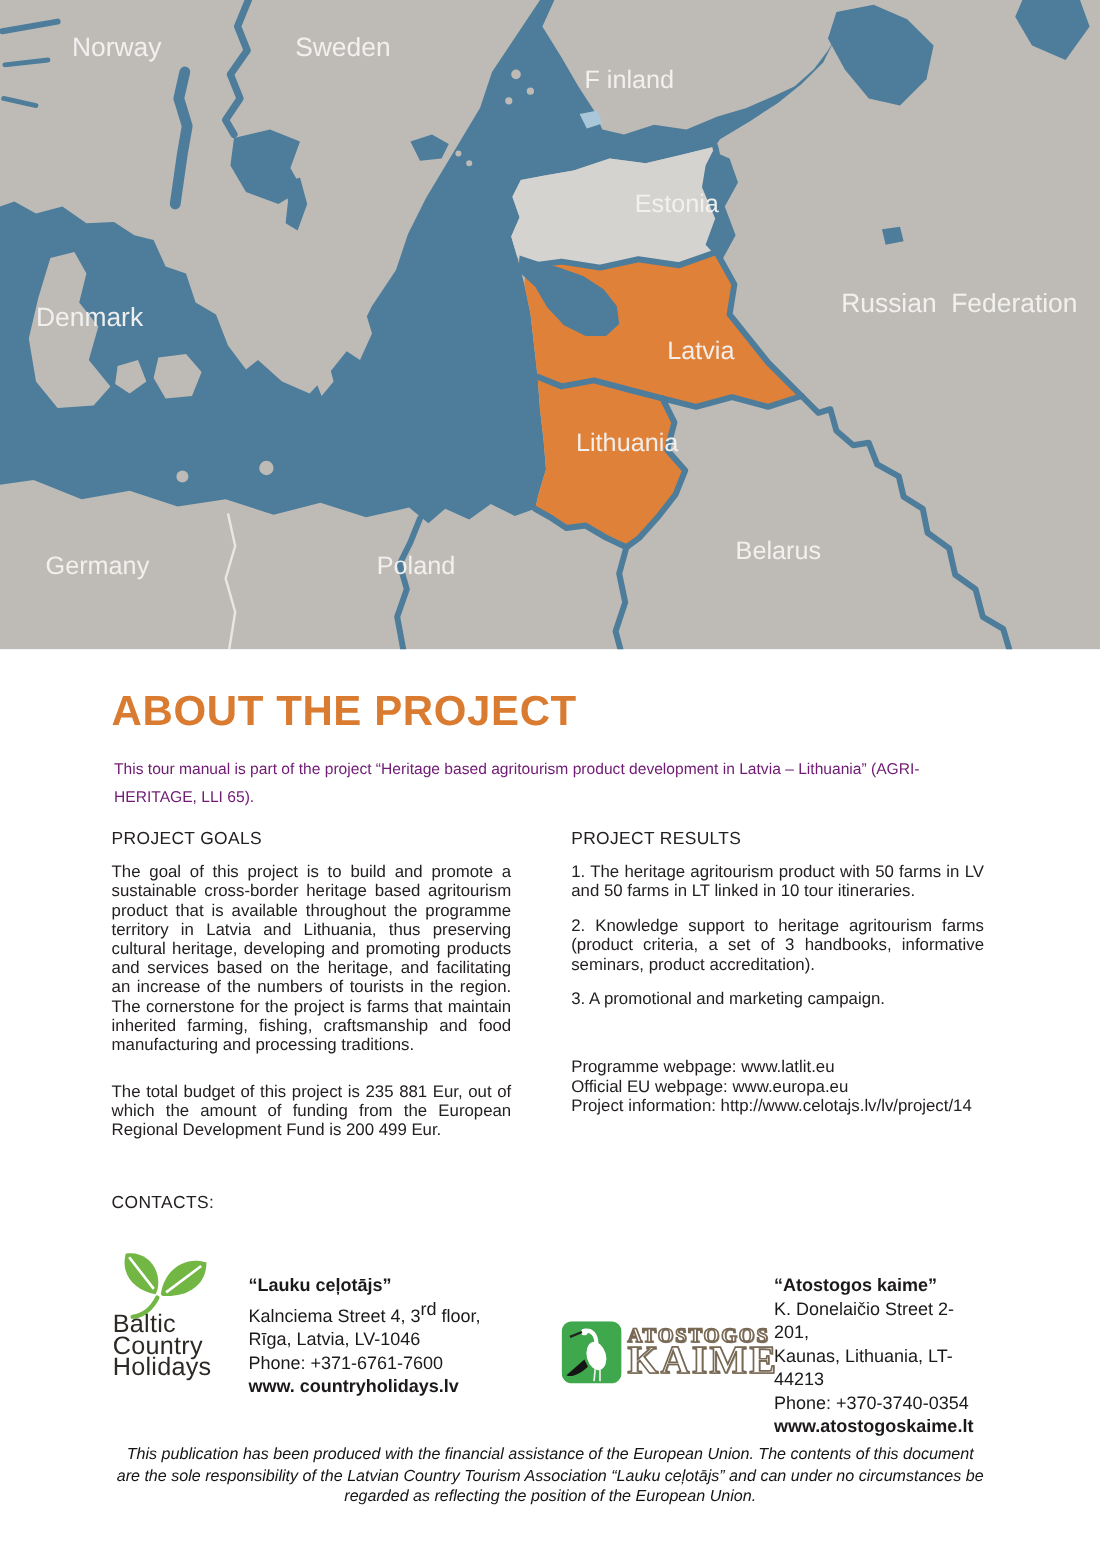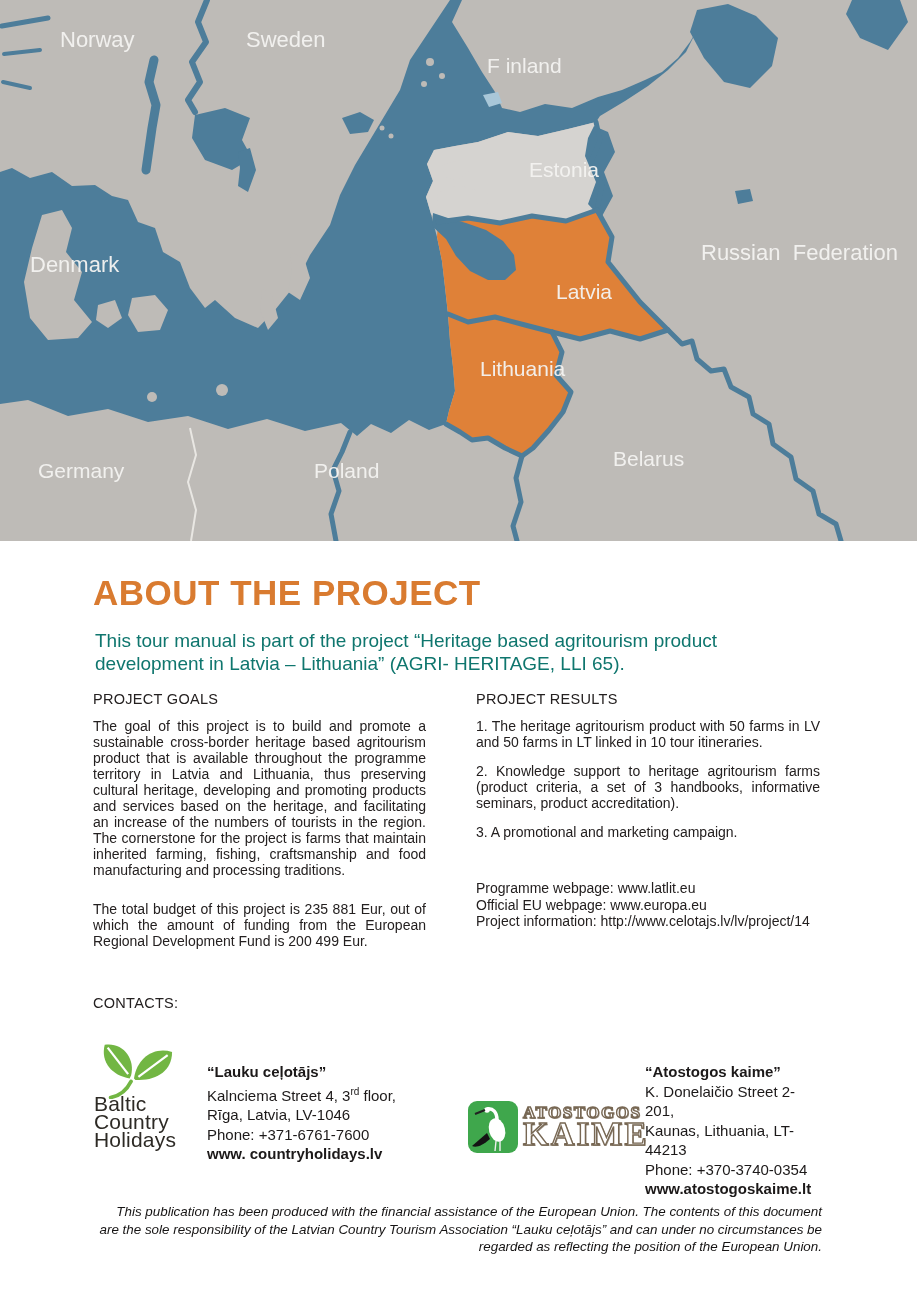--- a/index.html
+++ b/index.html
@@ -10,21 +10,21 @@
   .map { display:block; width:917px; height:541px; }
   .map text {
     font-family:"Liberation Sans", sans-serif; font-size:22px; fill:#f4f3f1; opacity:.96;
   }
   .map text.sm { font-size:21px; }
   .about { padding:0 95px 0 93px; }
   h1.title {
     margin:32px 0 16px 0; font-size:35px; font-weight:bold; letter-spacing:.5px; color:#d97b30;
   }
   p.intro {
-    margin:16px 0 0 2px; font-size:19px; line-height:23px; color:#0f766e; max-width:745px;
+    margin:16px 0 0 2px; font-size:13px; line-height:23px; color:#701a75; max-width:745px;
   }
   .columns { display:flex; margin-top:16px; }
   .col-left  { width:333px; margin-right:50px; }
   .col-right { width:344px; }
   h2.colhead {
     margin:0 0 11px 0; font-size:14.5px; font-weight:normal; letter-spacing:.3px; color:#242020;
   }
   .col-left p, .col-right p {
     margin:0 0 13px 0; font-size:14px; line-height:16px; color:#242020; text-align:justify;
   }
@@ -37,29 +37,29 @@
   .contacts { position:relative; margin-top:18px; height:148px; }
   .bch-logo { position:absolute; left:0; top:4px; }
   .bch-text {
     position:absolute; left:1px; top:62px; font-size:21px; line-height:18px; color:#2d2a25;
     letter-spacing:.2px;
   }
   .addr { position:absolute; top:33px; font-size:15px; line-height:19.5px; color:#1c1919; }
   .addr-left { left:114px; }
   .addr-right { left:552px; }
   .addr .org, .addr .web { font-weight:bold; }
-  .addr sup { font-size:10px; vertical-align:6px; }
+  .addr sup { font-size:15px; vertical-align:6px; }
   .ak-logo { position:absolute; left:375px; top:72px; display:flex; align-items:center; }
   .ak-word { margin-left:5px; color:#ffffff; font-family:"Liberation Serif", serif; font-weight:bold;
     -webkit-text-stroke:1.4px #776753; text-shadow:1px 1px 0 rgba(90,75,55,.55); }
   .ak-top { font-size:17px; line-height:15px; letter-spacing:1.5px; }
   .ak-bottom { font-size:33px; line-height:29px; letter-spacing:2px; }
   p.footer {
     margin:26px 0 0 2px; font-style:italic; font-size:13.4px; line-height:17.5px;
-    color:#161414; max-width:778px; text-align:right;
+    color:#161414; max-width:778px; text-align:center;
   }
 </style>
 </head>
 <body>
 
 <div class="page">
 
   <svg class="map" viewBox="0 0 917 541" preserveAspectRatio="none">
     <rect x="0" y="0" width="917" height="541" fill="#4d7d9a"></rect>
 

